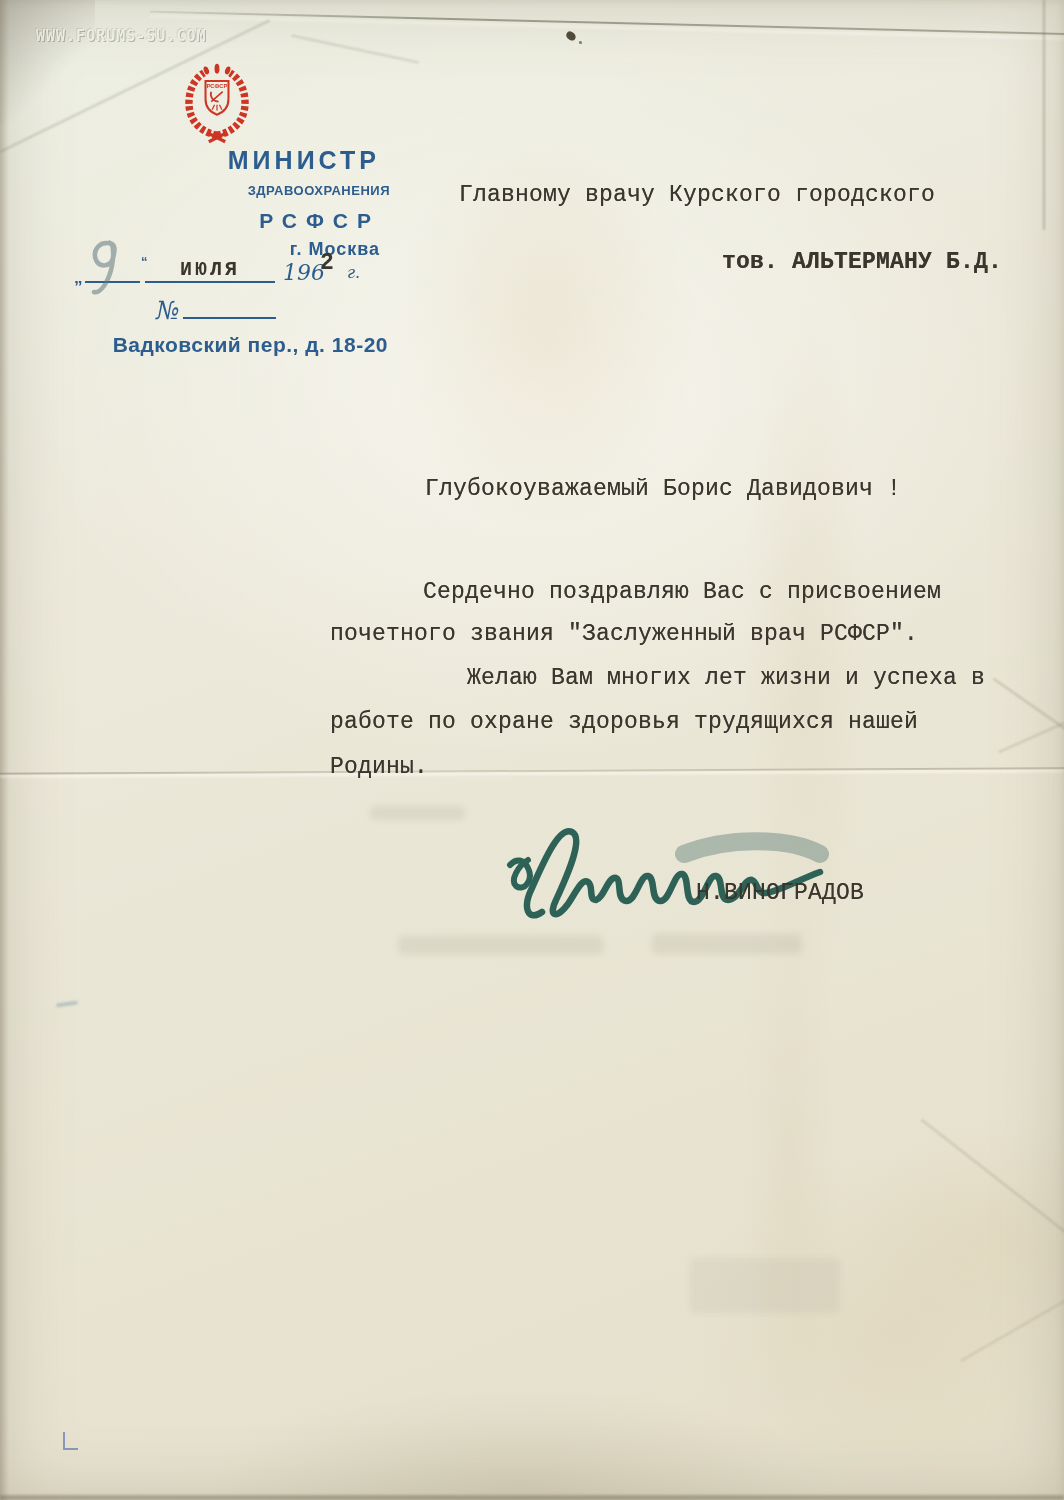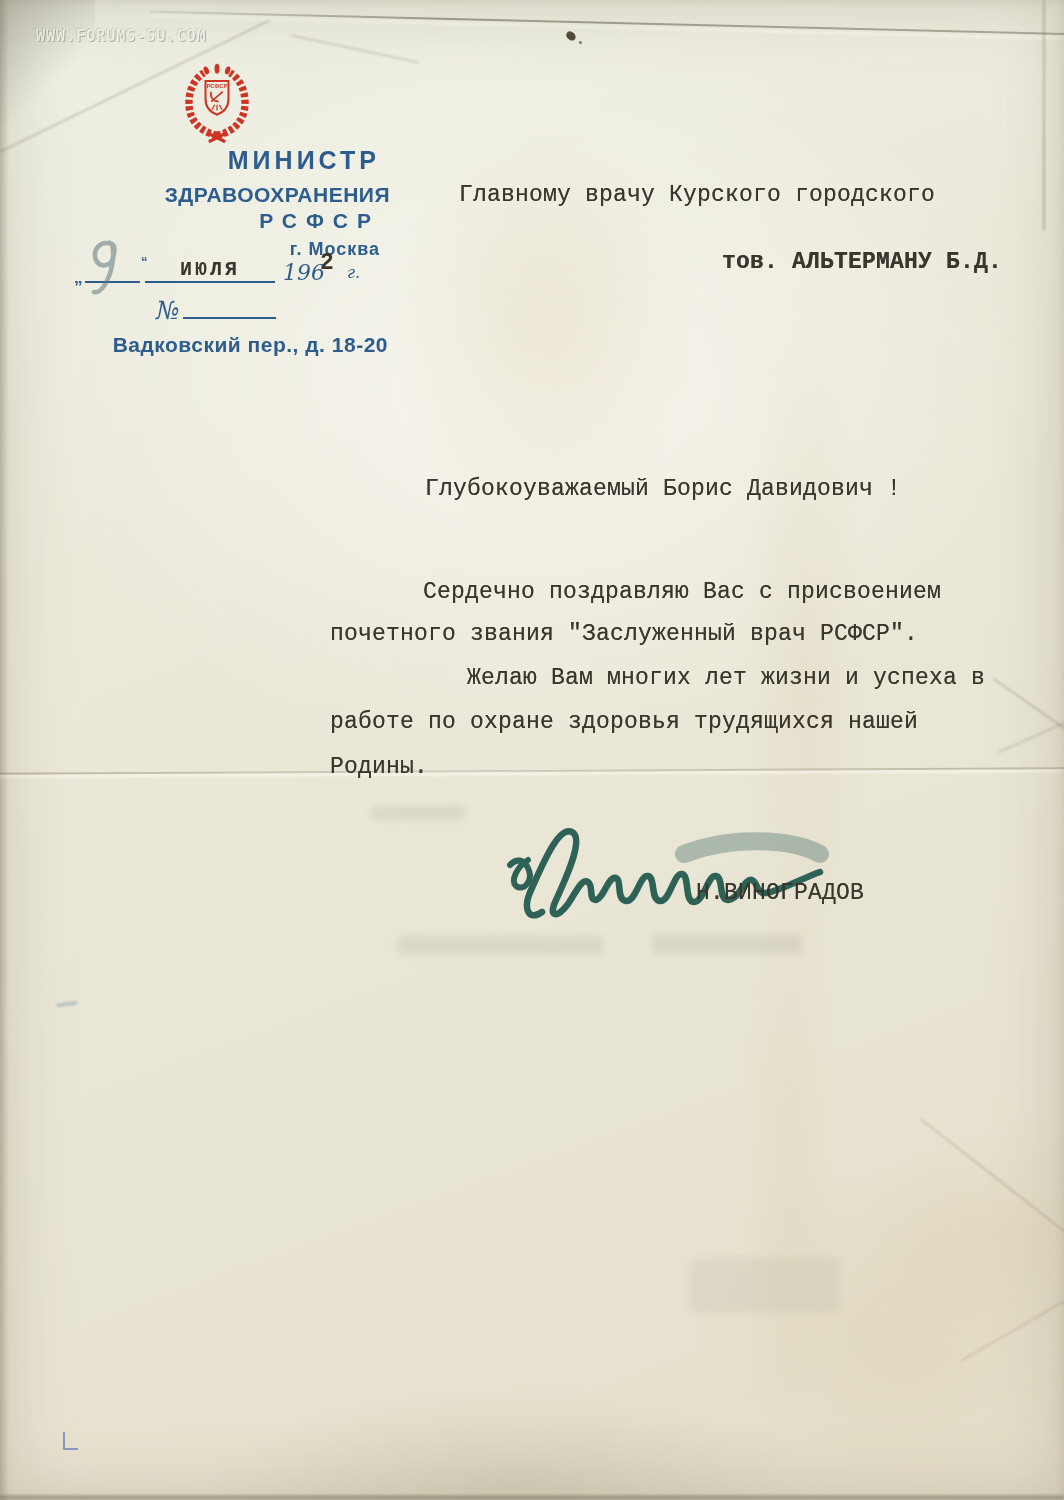--- a/index.html
+++ b/index.html
@@ -32,21 +32,21 @@
   
   .watermark{
     left:36px;top:27px;
     font-family:"DejaVu Sans Mono",monospace;font-weight:bold;
     font-size:15px;letter-spacing:1px;color:rgba(250,250,244,0.88);
     text-shadow:1px 1px 0 rgba(112,112,100,0.45),-1px -1px 0 rgba(112,112,100,0.18);
   }
   
   .lh{color:var(--letterhead-blue);text-align:right;font-weight:bold;}
   .lh-title{left:60px;top:146px;width:320px;font-size:25px;letter-spacing:4px;}
-  .lh-sub{left:50px;top:183px;width:340px;font-size:21px;letter-spacing:0.5px;}
+  .lh-sub{left:50px;top:183px;width:340px;font-size:13px;letter-spacing:0.5px;}
   .lh-rep{left:60px;top:209px;width:320px;font-size:21px;letter-spacing:9px;}
   .lh-city{left:60px;top:239px;width:320px;font-size:18px;letter-spacing:1px;}
   .lh-addr{left:48px;top:333px;width:340px;font-size:21px;letter-spacing:0.5px;}
   
   .typed{
     font-family:"Liberation Mono","DejaVu Sans Mono",monospace;
     font-size:23px;color:var(--typewriter-ink);letter-spacing:0.2px;
     white-space:pre;line-height:1;
     text-shadow:0 0 0.6px rgba(50,46,38,0.7);
   }

